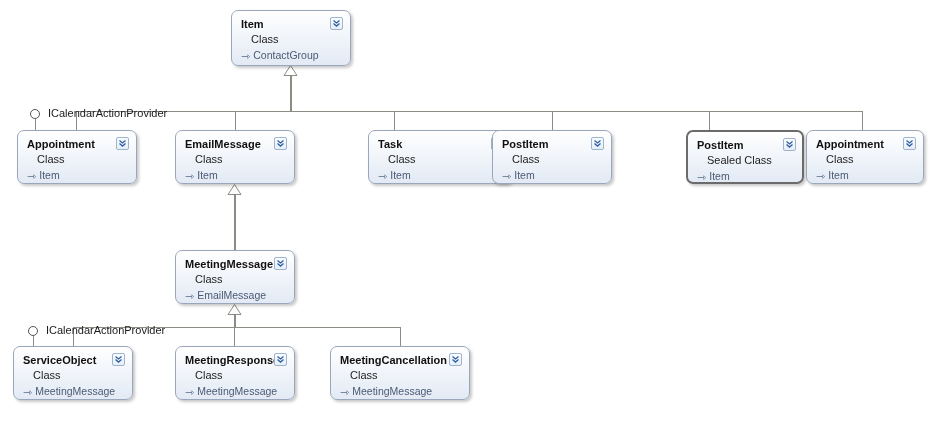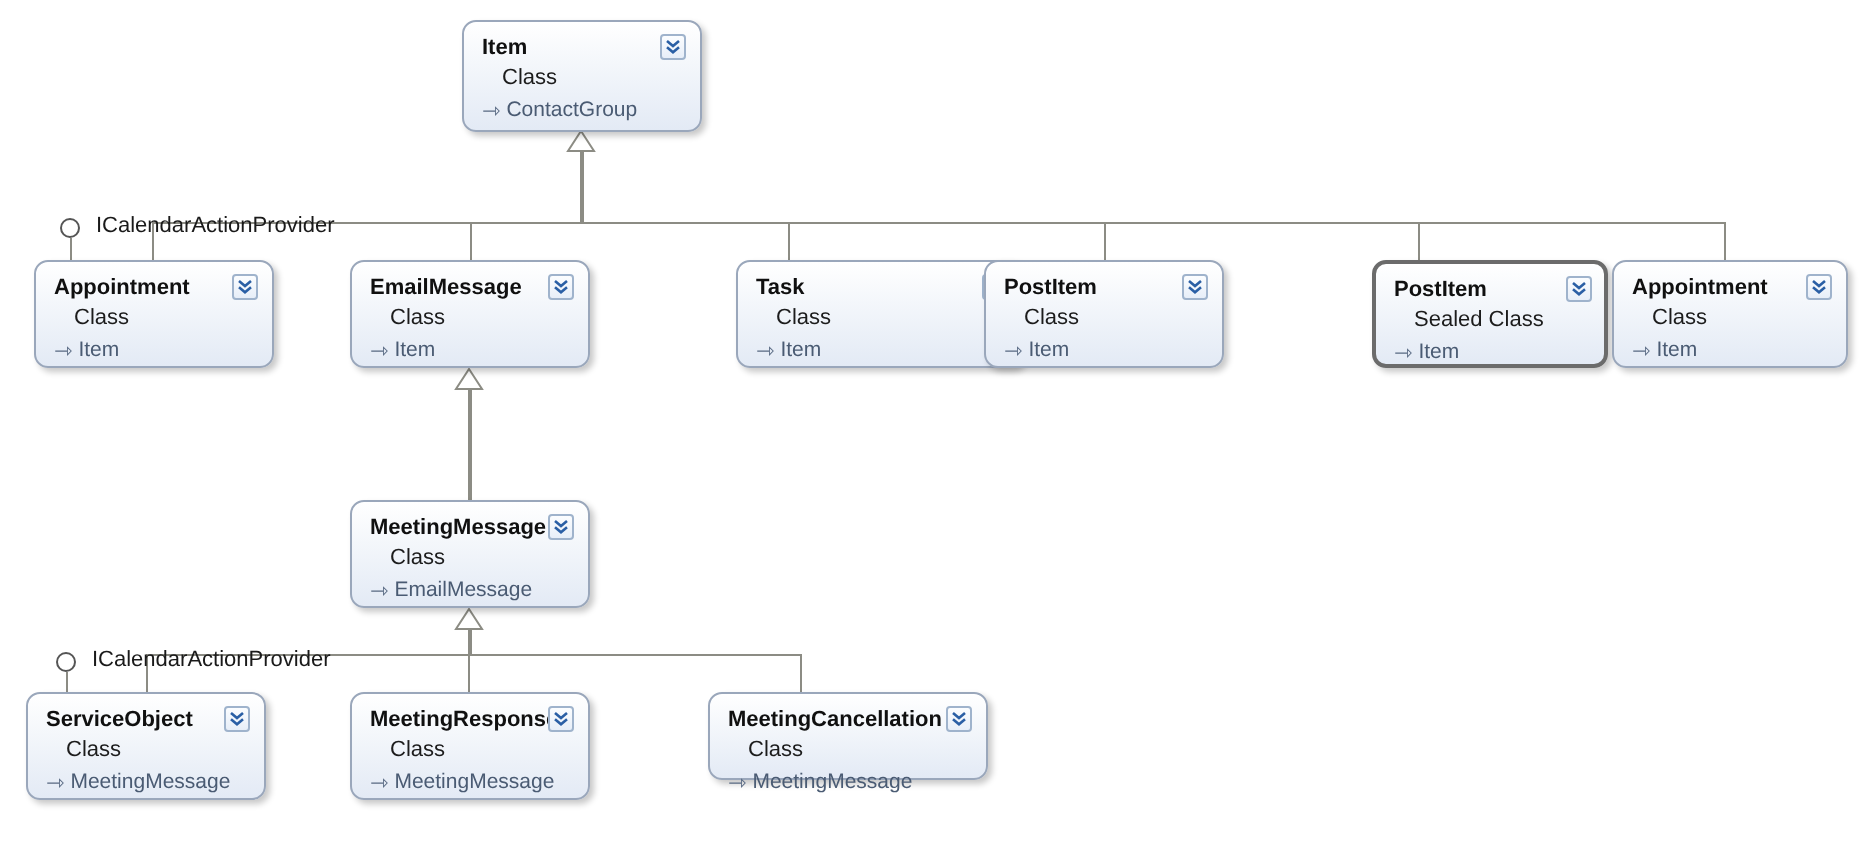--- a/index.html
+++ b/index.html
@@ -285,21 +285,21 @@
     <div class="kind">Class</div>
     <div class="base"><span class="ar">⇾</span><span>MeetingMessage</span></div>
     <div class="expander" style="right:7px;">
       <svg width="9" height="9" viewBox="0 0 9 9">
           <polyline points="1.5,1.5 4.5,4 7.5,1.5" fill="none" stroke="#2a5fa5" stroke-width="1.3"></polyline>
           <polyline points="1.5,4.6 4.5,7.1 7.5,4.6" fill="none" stroke="#2a5fa5" stroke-width="1.3"></polyline>
         </svg>
     </div>
   </div>
 
-  <div class="cls" style="left:330px; top:346px; width:140px; height:44px;margin-left:24px;">
+  <div class="cls" style="left:330px; top:346px; width:140px; height:54px;">
     <div class="title">MeetingCancellation</div>
     <div class="kind">Class</div>
     <div class="base"><span class="ar">⇾</span><span>MeetingMessage</span></div>
     <div class="expander" style="right:7px;">
       <svg width="9" height="9" viewBox="0 0 9 9">
           <polyline points="1.5,1.5 4.5,4 7.5,1.5" fill="none" stroke="#2a5fa5" stroke-width="1.3"></polyline>
           <polyline points="1.5,4.6 4.5,7.1 7.5,4.6" fill="none" stroke="#2a5fa5" stroke-width="1.3"></polyline>
         </svg>
     </div>
   </div>

